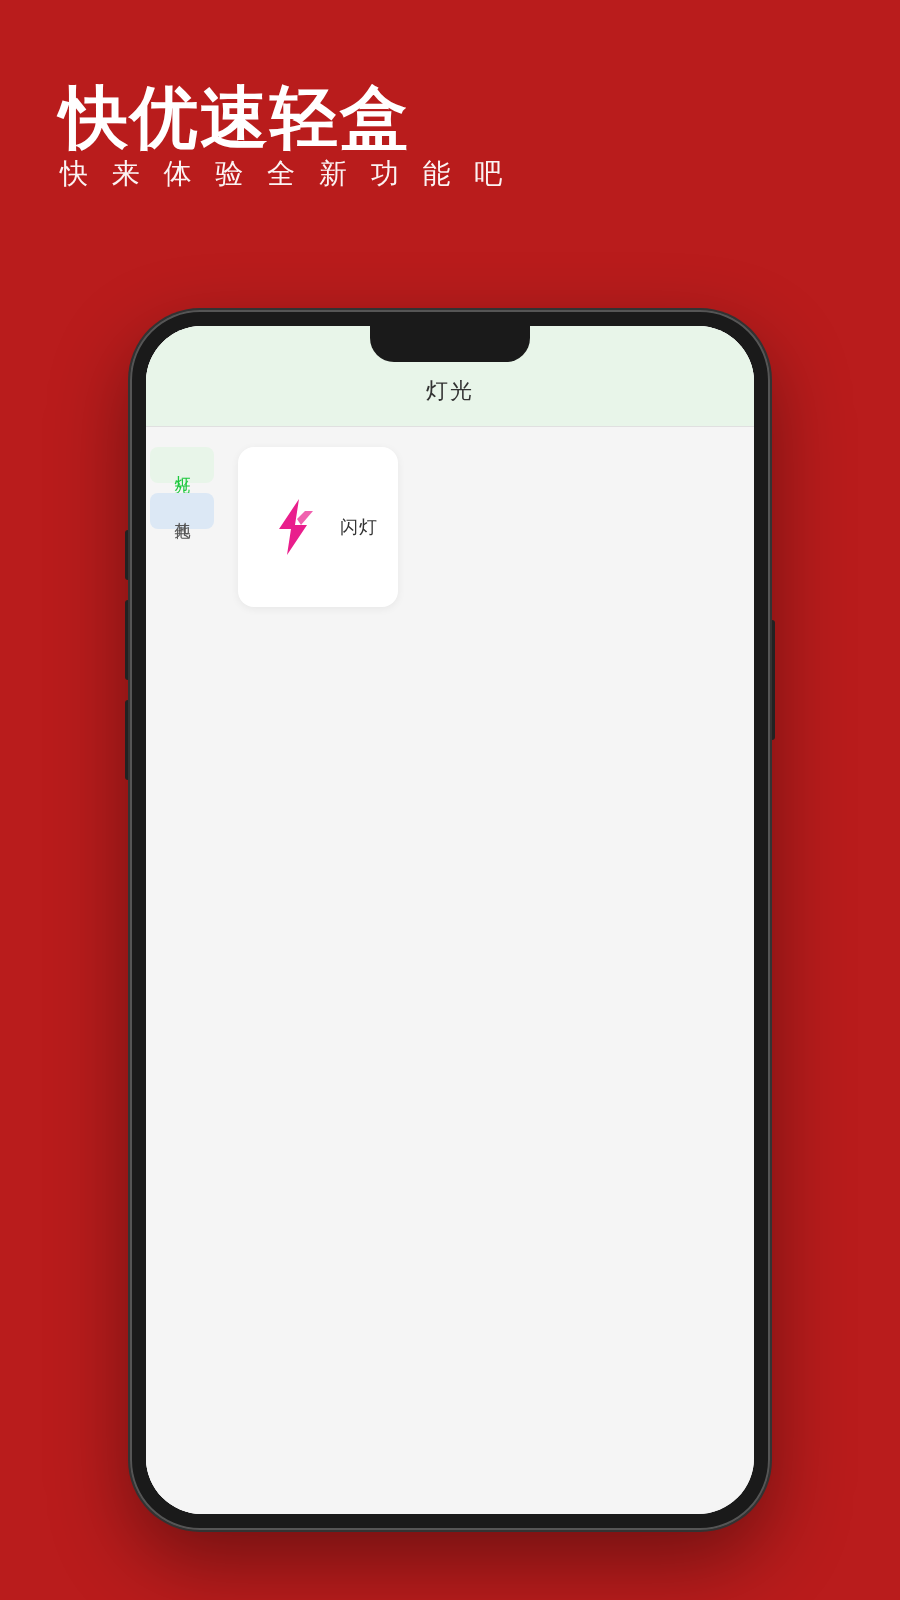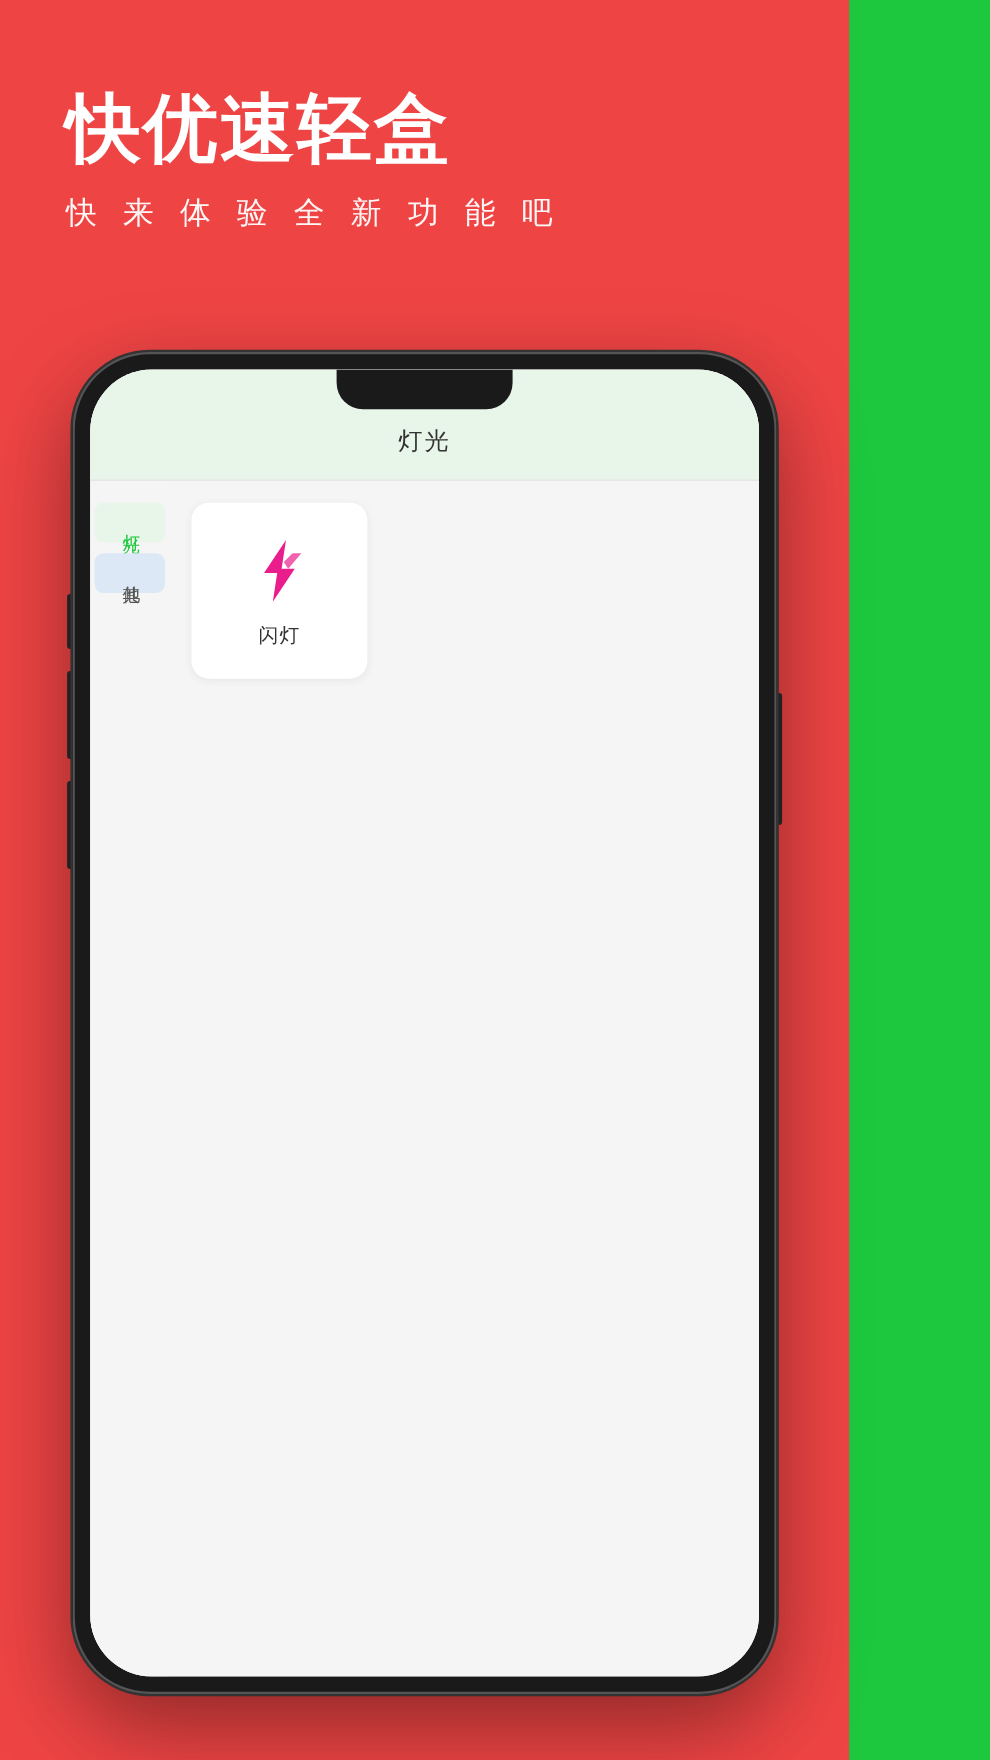--- a/index.html
+++ b/index.html
@@ -20,28 +20,27 @@
       font-size: 68px;
       font-weight: 900;
       color: white;
       line-height: 1.1;
       letter-spacing: 2px;
     }
 
     .app-subtitle {
       font-size: 28px;
       color: white;
-      margin-top: 20px;
       letter-spacing: 8px;
       opacity: 0.95;
     }
 
     .phone-container {
       position: absolute;
-      top: 320px;
+      top: 310px;
       left: 50%;
       transform: translateX(-50%);
       width: 640px;
       height: 1220px;
     }
 
     
     .phone-shell {
       position: absolute;
       top: 0; left: 0; right: 0; bottom: 0;
@@ -192,21 +191,21 @@
       display: flex;
       gap: 14px;
     }
 
     .grid-card {
       background: white;
       border-radius: 16px;
       width: 160px;
       height: 160px;
       display: flex;
-      flex-direction: column;
+      flex-direction: row;
       align-items: center;
       justify-content: center;
       gap: 12px;
       box-shadow: 0 2px 8px rgba(0,0,0,0.06);
     }
 
     .card-icon {
       width: 70px;
       height: 70px;
       display: flex;
@@ -222,21 +221,21 @@
     }
 
     
     .flash-icon {
       position: relative;
     }
   </style>
 </head>
 <body>
 
-<div style="width:772px;height:1600px;background:#ef4444;position:relative;">
+<div style="width:900px;height:1600px;background:#b91c1c;position:relative;">
 
   <div class="header-section">
     <div class="app-title">快优速轻盒</div>
     <div class="app-subtitle">快 来 体 验 全 新 功 能 吧</div>
   </div>
 
   <div class="phone-container">
 
     <div class="btn-left-1"></div>
     <div class="btn-left-2"></div>

